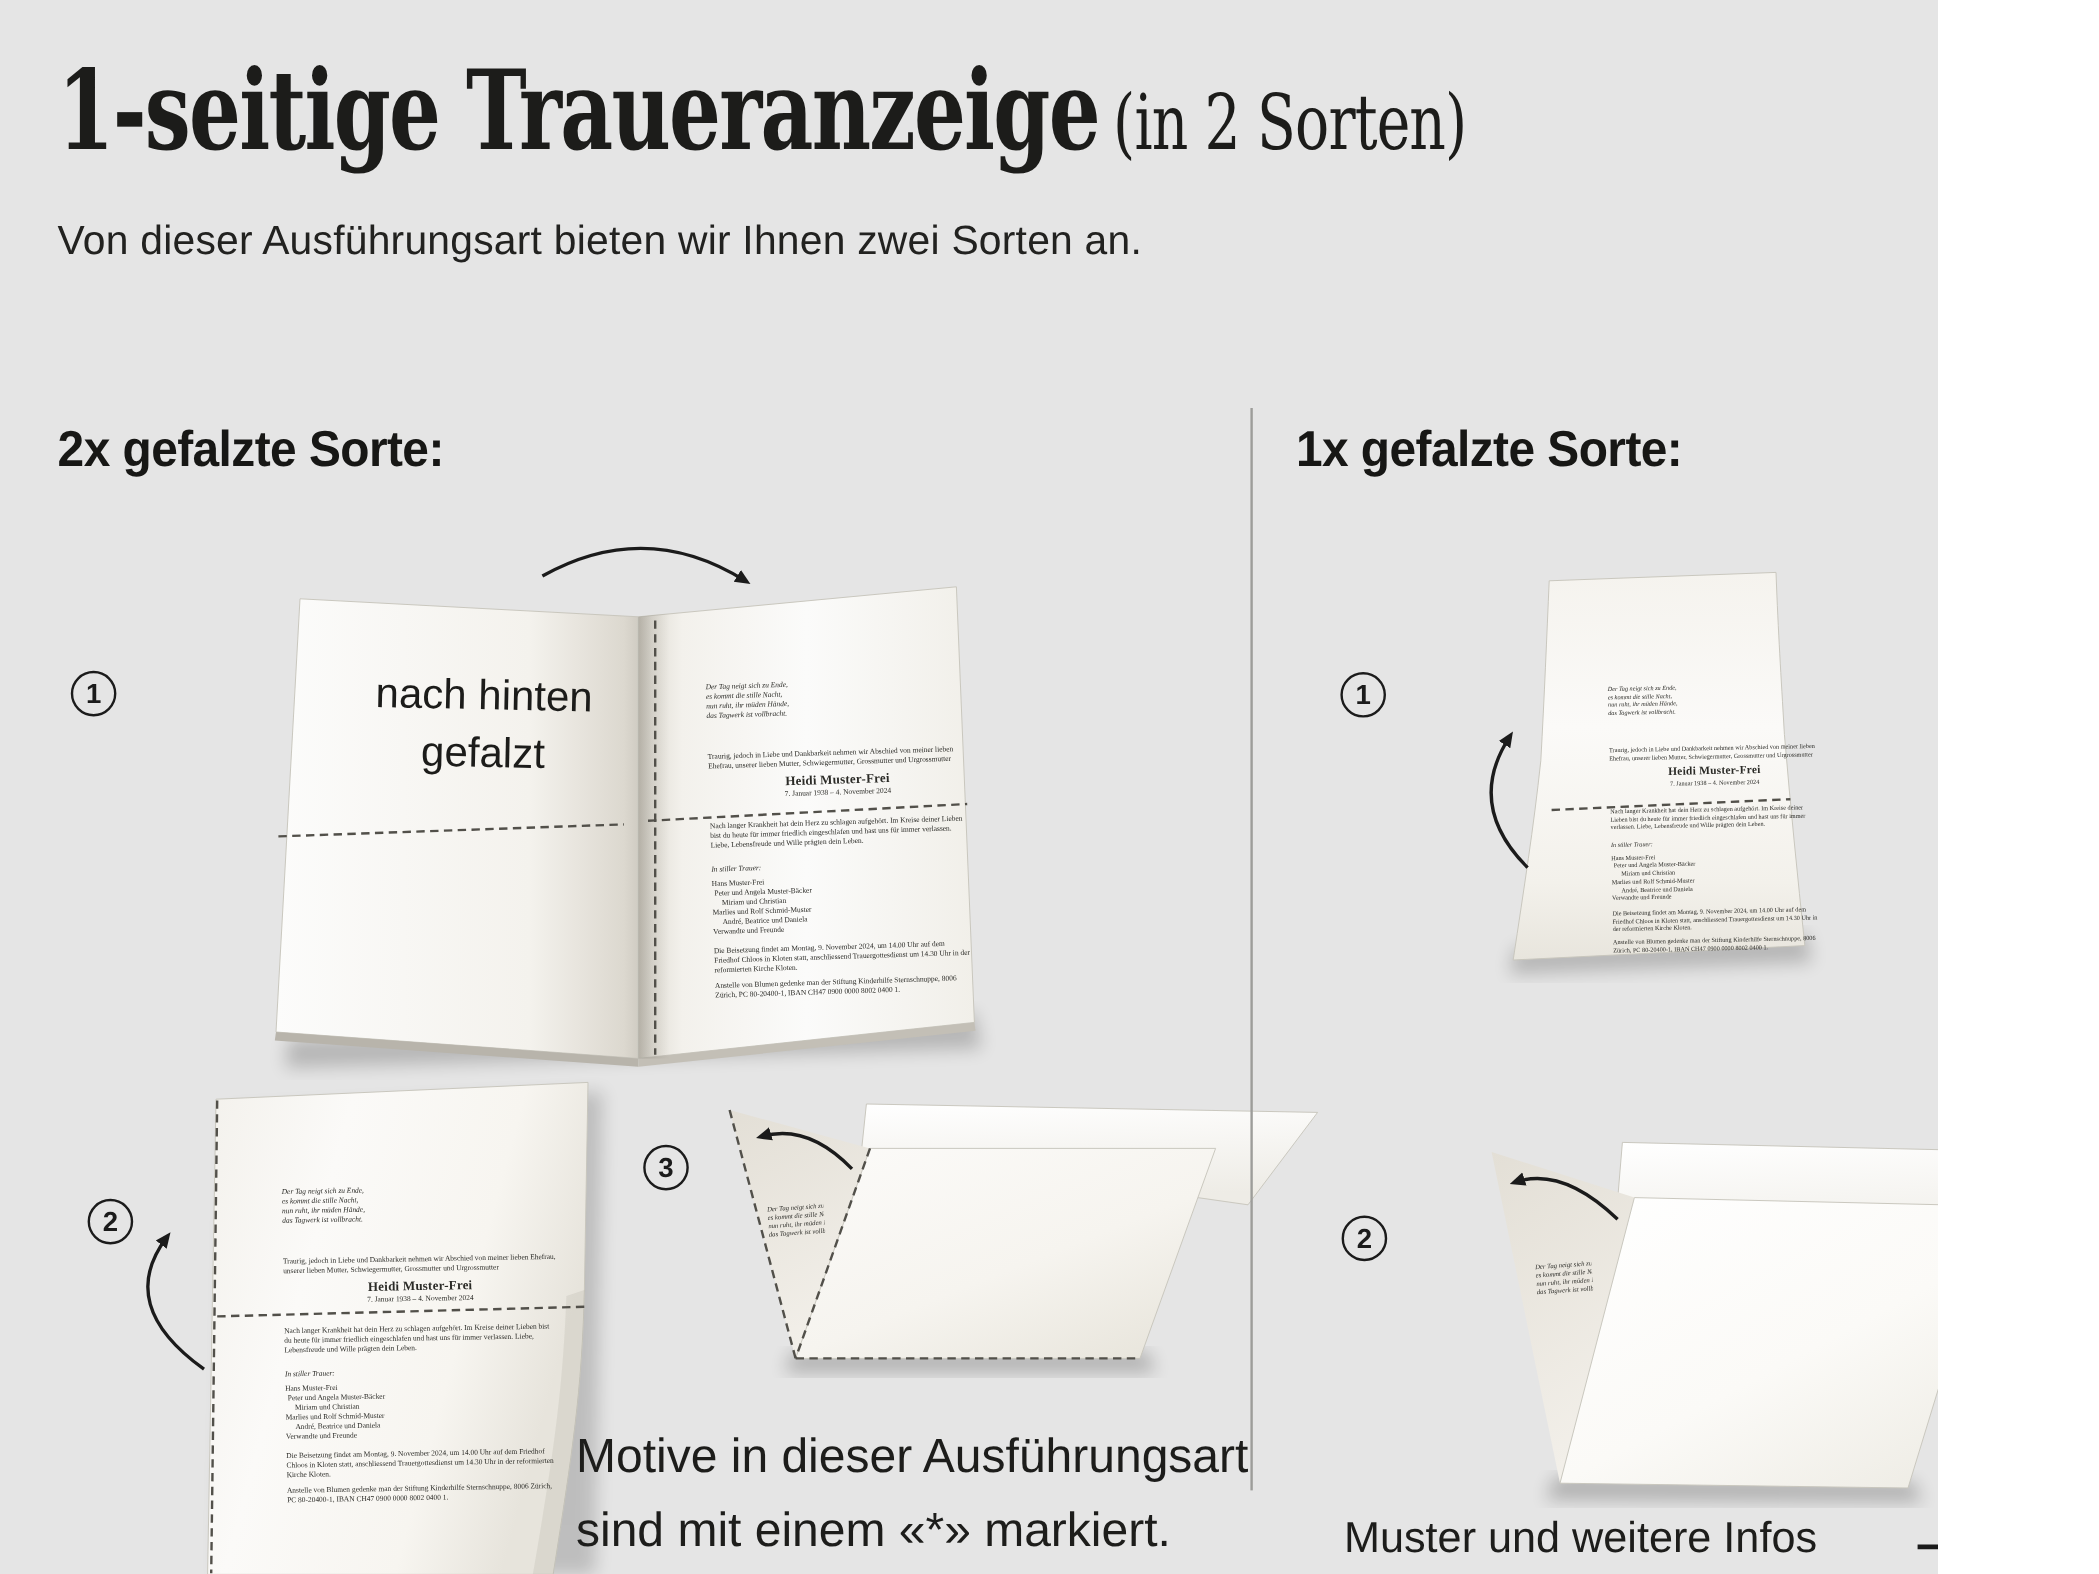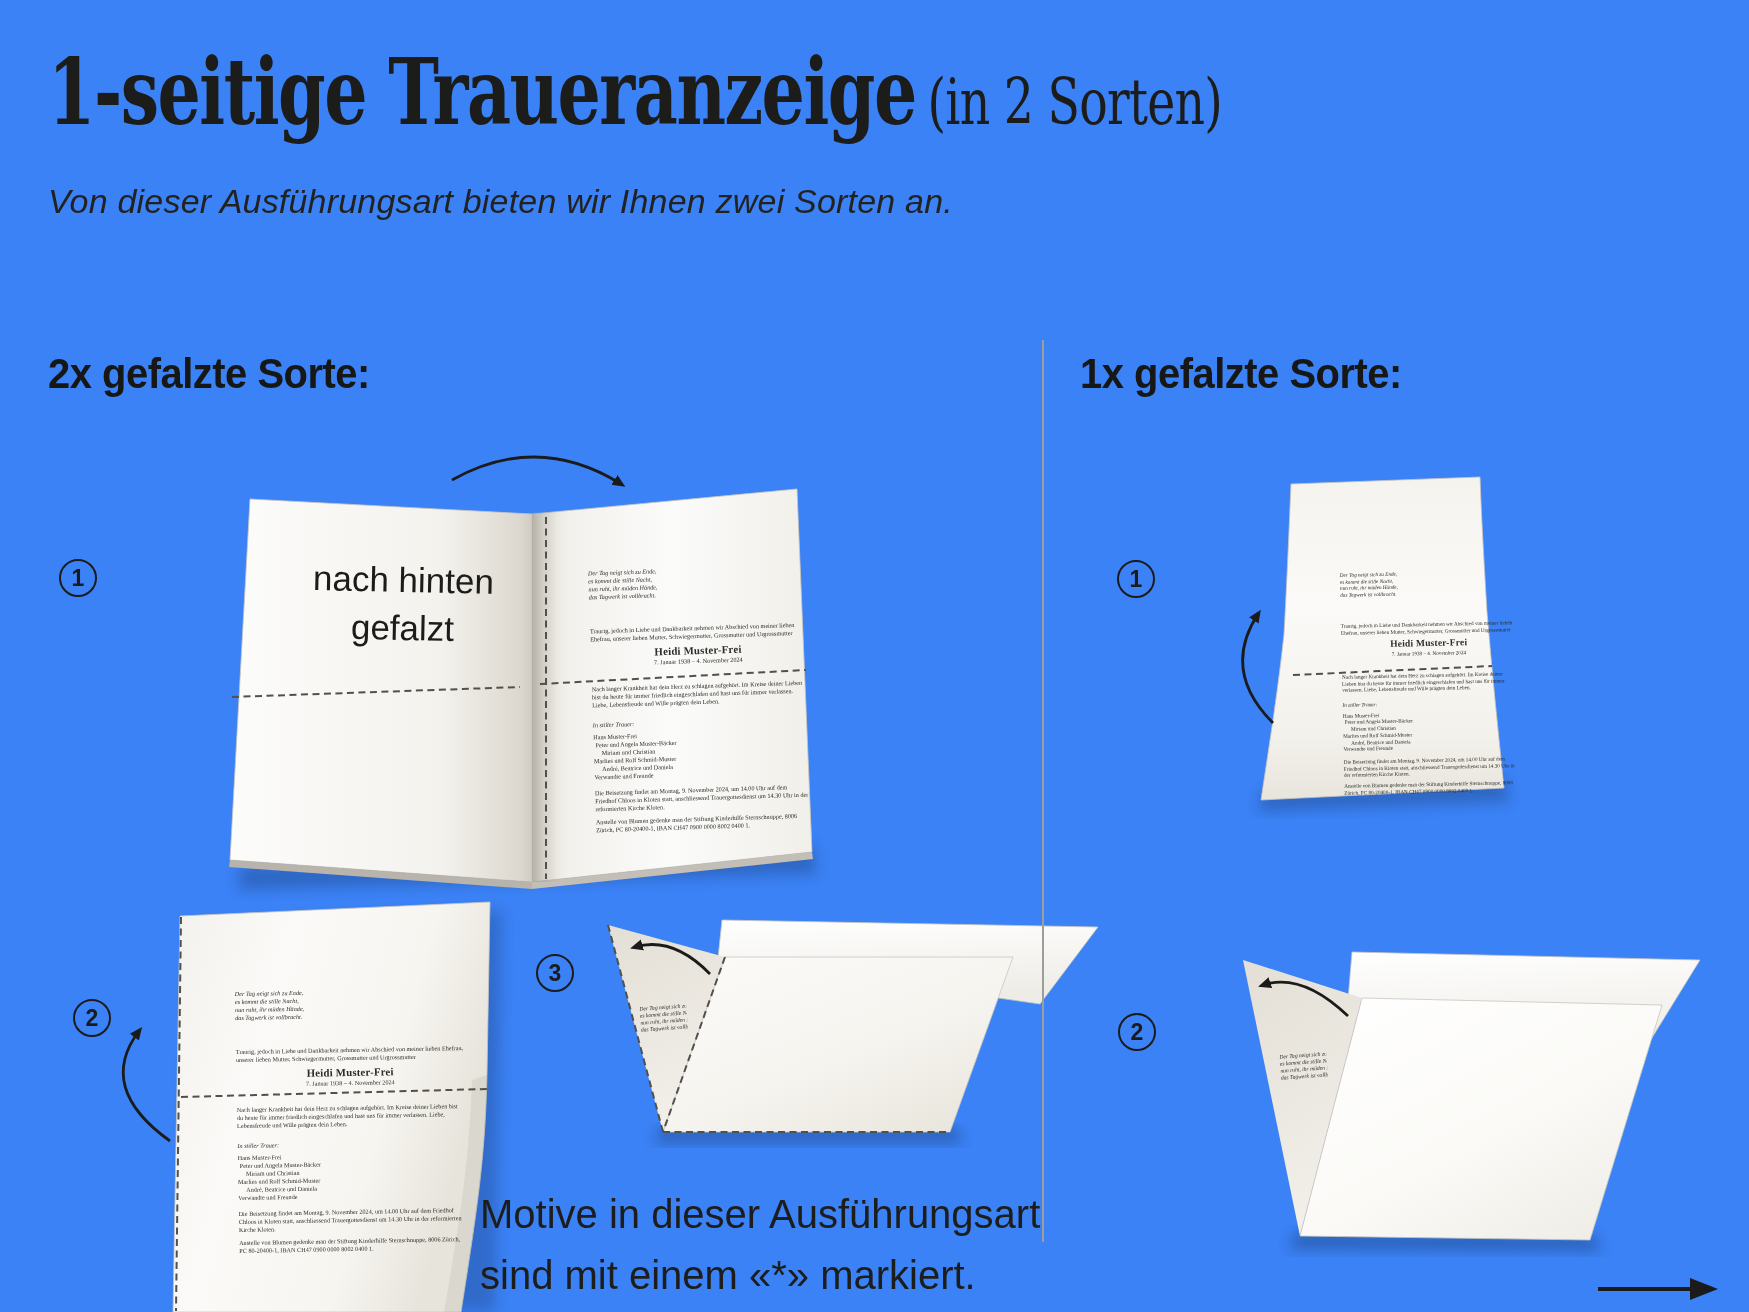--- a/index.html
+++ b/index.html
@@ -1,36 +1,36 @@
 <!DOCTYPE html>
 <html><head>
 <meta charset="utf-8">
 <style>
   html,body { margin:0; padding:0; }
   .canvas {
-    position:relative; width:1749px; height:1312px;
-    background:#3b82f6; overflow:hidden;
+    position:relative; width:1615px; height:1312px;
+    background:#e5e5e5; overflow:hidden;
     font-family:"Liberation Sans", sans-serif; color:#1b1b1b;
   }
   .layer-svg { position:absolute; left:0; top:0; z-index:1; }
   .abs { position:absolute; }
   .z2 { z-index:2; }
   .z3 { z-index:3; }
 
   
   .title-wrap { left:48px; top:38px; transform:scaleX(0.74); transform-origin:left top; white-space:nowrap; }
   .title-main {
     font-family:"DejaVu Serif", serif; font-weight:700;
     font-size:92px; letter-spacing:-2px; color:#1c1c1a;
   }
   .title-suffix {
     font-family:"DejaVu Serif", serif; font-weight:400;
     font-size:64px; letter-spacing:-1px; color:#1c1c1a; margin-left:16px;
   }
-  .subtitle { left:48px; top:182px; font-size:34px; color:#222220; letter-spacing:0.2px;font-style:italic; }
+  .subtitle { left:48px; top:182px; font-size:34px; color:#222220; letter-spacing:0.2px; }
   .col-heading {
     font-weight:700; font-size:42px; letter-spacing:-0.5px; color:#171715;
     transform:scaleX(0.95); transform-origin:left top; white-space:nowrap;
   }
   .col-heading.left  { left:48px;  top:350px; }
   .col-heading.right { left:1080px; top:350px; }
   .divider { left:1042px; top:340px; width:2px; height:902px; background:#9d9d9a; }
 
   
   .badge {
@@ -311,14 +311,15 @@
     </div>
   <div id="frag-r2" class="abs z2 flap-frag">
       <div>Der Tag neigt sich zu Ende,</div>
       <div>es kommt die stille Nacht,</div>
       <div>nun ruht, ihr müden Hände,</div>
       <div>das Tagwerk ist vollbracht.</div>
     </div>
 
   <div class="abs z2 note-left">Motive in dieser Ausführungsart
 sind mit einem «*» markiert.</div>
+  <div class="abs z2 cta-right">Muster und weitere Infos</div>
 
 </div>
 
 </body></html>

